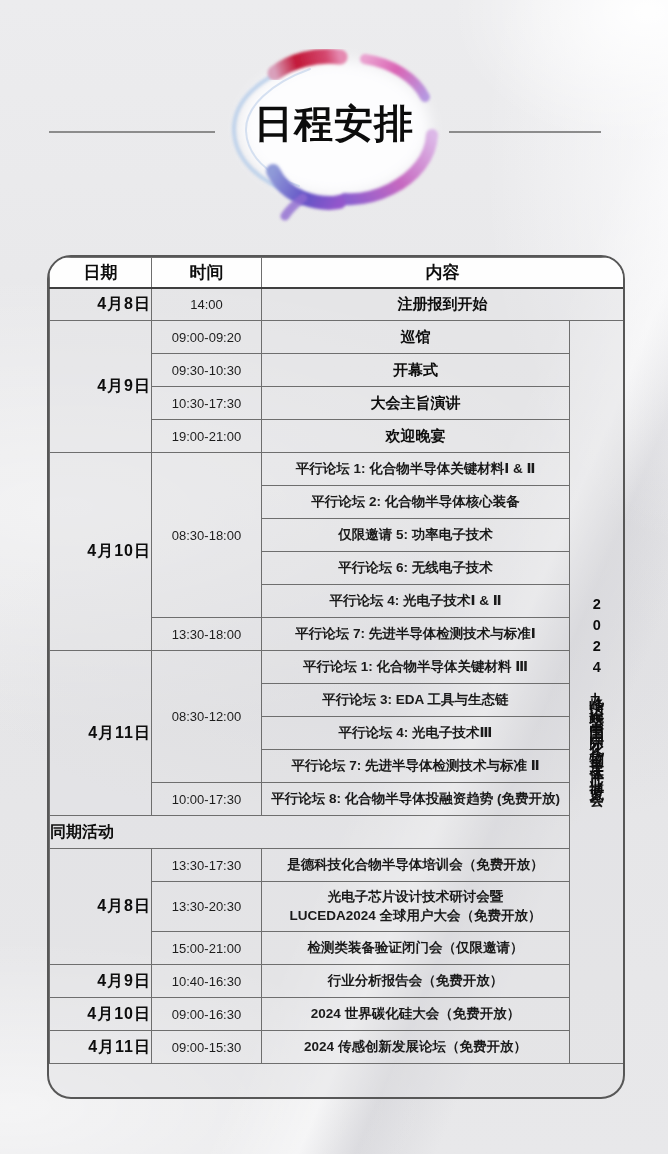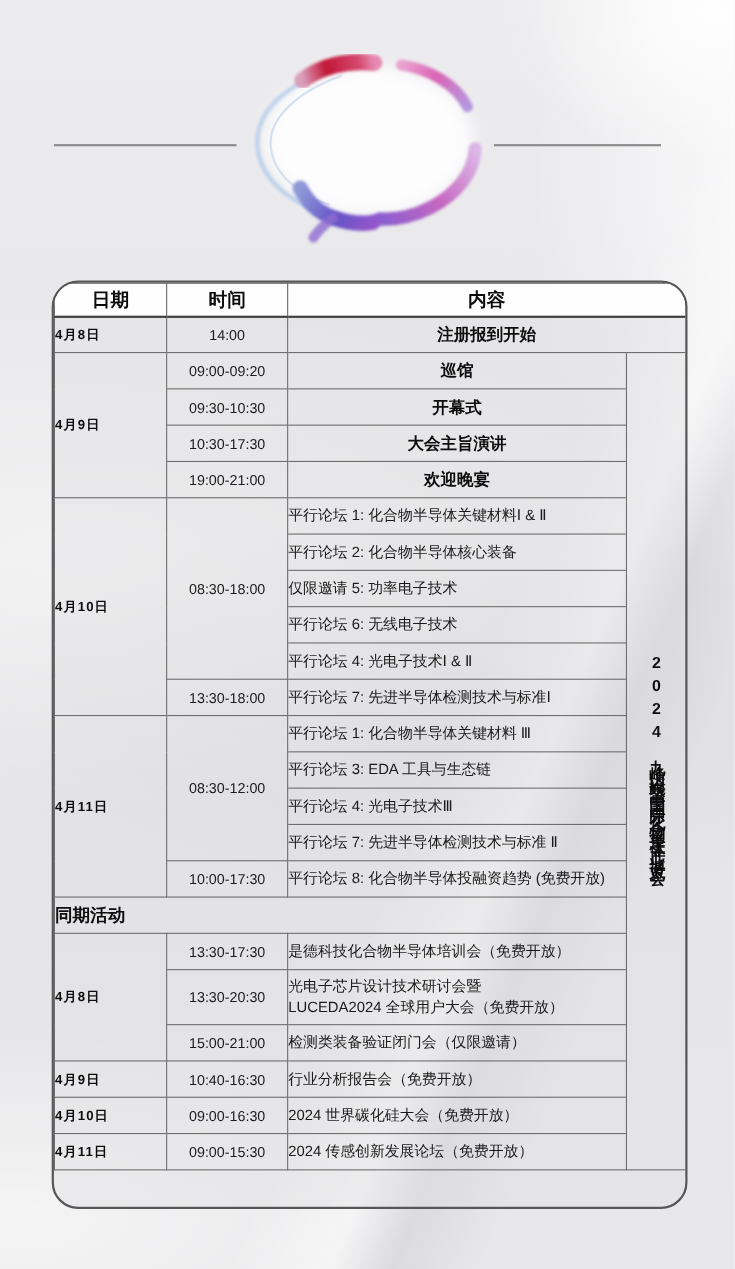--- a/index.html
+++ b/index.html
@@ -44,24 +44,24 @@
   .schedule th,.schedule td{
     border:1px solid #6e6e6e;padding:0;vertical-align:middle;
     overflow:hidden;
   }
   .schedule th{
     background:rgba(255,255,255,.95);
     border-bottom:2px solid #3f3f3f;
     font-size:17px;font-weight:700;text-align:center;color:#0d0d0d;
   }
   .h30{height:30px;} .h33{height:33px;} .h50{height:50px;}
-  .c-date{font-weight:700;font-size:12px;text-align:left;letter-spacing:1px;color:#0d0d0d;}
+  .c-date{font-weight:700;font-size:16px;text-align:right;letter-spacing:1px;color:#0d0d0d;}
   .c-time{font-size:13px;text-align:center;color:#1c1c1c;}
   .c-main{font-weight:700;font-size:15px;text-align:center;color:#0d0d0d;}
-  .c-forum{font-size:13.5px;text-align:left;padding:0 8px 0 14px;color:#1a1a1a;line-height:1.35;}
+  .c-forum{font-size:13.5px;text-align:center;padding:0 8px 0 14px;color:#1a1a1a;line-height:1.35;font-weight:bold;}
   .c-section{font-weight:700;font-size:16px;color:#0d0d0d;}
   .c-side{text-align:center;}
   .vtext{
     display:inline-block;
     writing-mode:vertical-lr;text-orientation:upright;
     font-weight:700;font-size:14.5px;letter-spacing:5px;color:#0d0d0d;
     line-height:1;
   }
   
   .footer-note{
@@ -110,20 +110,21 @@
     <ellipse cx="110" cy="75" rx="95" ry="68" fill="#fdfdfe" filter="url(#soft)"></ellipse>
     <path d="M 78,10 C 34,24 8,48 9,78 C 10,106 34,130 70,140" fill="none" stroke="#b6cdea" stroke-width="4" stroke-linecap="round" opacity="0.85" filter="url(#soft2)"></path>
     <path d="M 85,16 C 46,30 20,54 21,78 C 22,102 42,122 74,133" fill="none" stroke="#ccdaee" stroke-width="2" stroke-linecap="round" opacity="0.8"></path>
     <path d="M 115,4 C 90,1 66,8 50,20" fill="none" stroke="url(#gradRed)" stroke-width="15" stroke-linecap="round" filter="url(#soft2)"></path>
     <path d="M 140,6 C 166,10 190,24 200,44" fill="none" stroke="url(#gradPink)" stroke-width="10" stroke-linecap="round" filter="url(#soft2)"></path>
     <path d="M 207,82 C 206,104 190,124 166,136 C 150,144 134,147 120,146" fill="none" stroke="url(#gradPurpR)" stroke-width="12" stroke-linecap="round" filter="url(#soft2)"></path>
     <path d="M 48,118 C 54,130 64,140 78,145 C 92,150 104,151 114,149" fill="none" stroke="url(#gradBlob)" stroke-width="14" stroke-linecap="round" filter="url(#soft2)"></path>
     <path d="M 78,145 C 70,151 64,157 60,163" fill="none" stroke="#8f6ad0" stroke-width="9" stroke-linecap="round" opacity="0.8" filter="url(#soft2)"></path>
   </svg>
 
+  <h1 class="page-title">日程安排</h1>
 
   <div class="table-wrap">
     <table class="schedule">
       <colgroup>
         <col style="width:102px">
           <col style="width:110px">
           <col style="width:308px">
           <col style="width:54px">
       </colgroup>
       <tbody>

